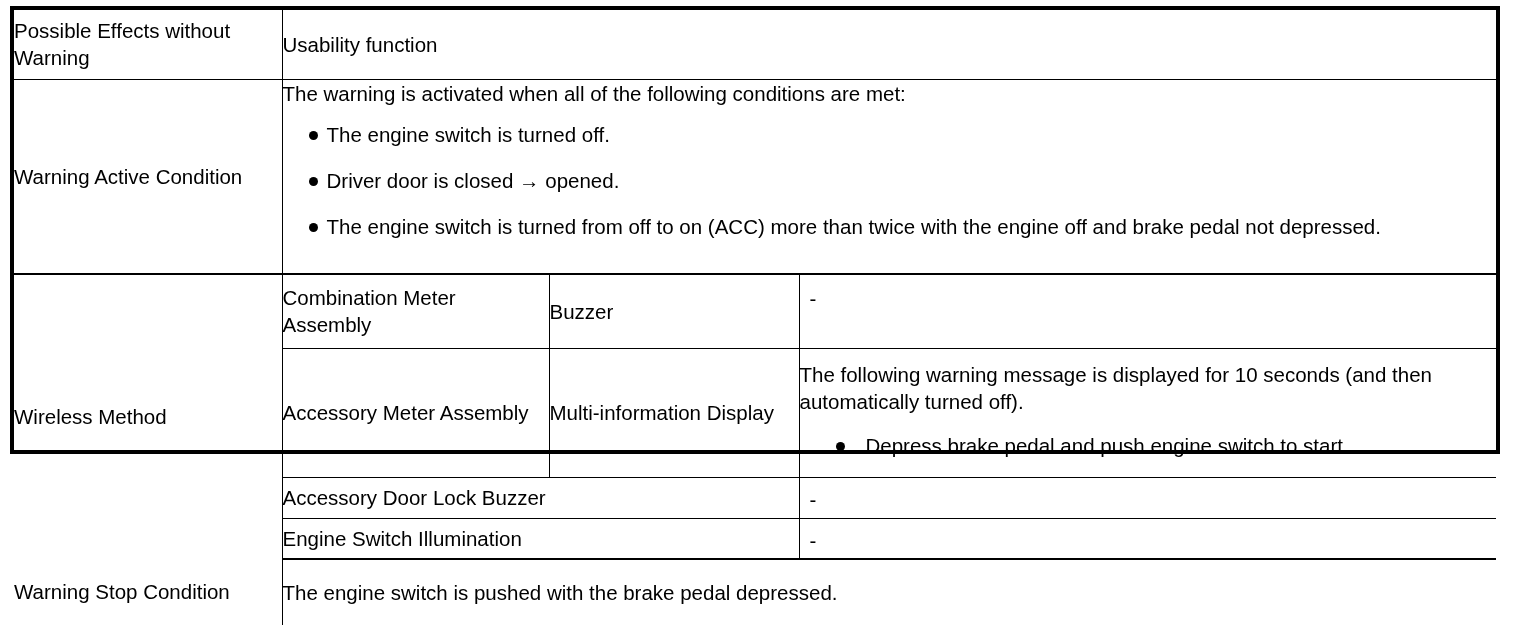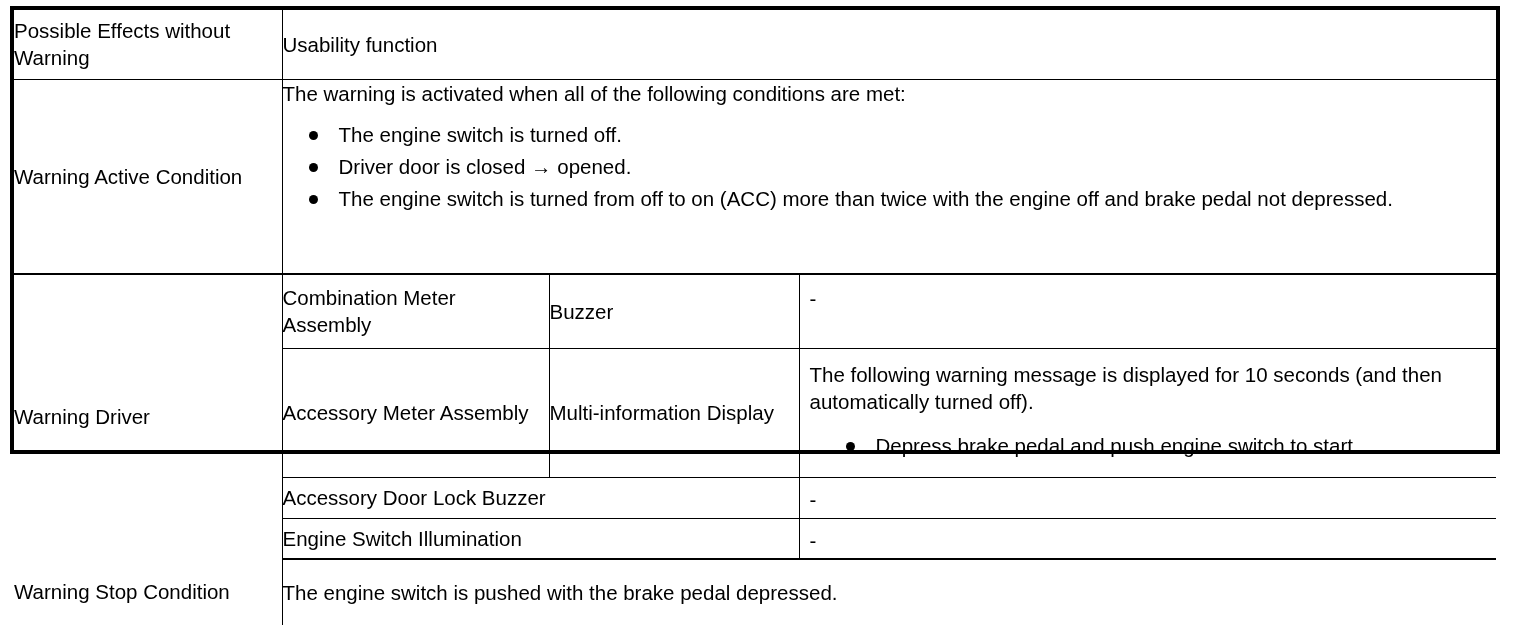--- a/index.html
+++ b/index.html
@@ -64,26 +64,26 @@
     margin: 0 0 14px 0;
   }
 
   ul.bullets {
     list-style: none;
     margin: 0;
     padding: 0;
   }
   ul.bullets > li {
     position: relative;
-    padding-left: 56px;
+    padding-left: 44px;
     margin: 0 0 0 0;
     line-height: 1.37;
   }
   ul.bullets > li + li {
-    margin-top: 4px;
+    margin-top: 18px;
   }
   ul.bullets > li::before {
     content: "";
     position: absolute;
     left: 26px;
     top: 10px;
     width: 9px;
     height: 9px;
     border-radius: 50%;
     background: #000;
@@ -132,32 +132,32 @@
           <p class="lead-line">The warning is activated when all of the following conditions are met:</p>
           <ul class="bullets">
             <li>The engine switch is turned off.</li>
             <li>Driver door is closed → opened.</li>
             <li>The engine switch is turned from off to on (ACC) more than twice with the engine off and brake pedal not depressed.</li>
           </ul>
         </td>
       </tr>
 
       <tr style="height:74px">
-        <td class="label-cell bd-r-thin" rowspan="4">Warning Driver</td>
+        <td class="label-cell bd-r-thin" rowspan="4">Wireless Method</td>
         <td class="cell-pad bd-r-thin bd-b-thin">Combination Meter Assembly</td>
         <td class="cell-pad bd-r-thin bd-b-thin">Buzzer</td>
         <td class="cell-pad bd-b-thin" style="vertical-align:top; padding-top:10px;">
           <span class="dash">-</span>
         </td>
       </tr>
 
       <tr style="height:129px">
         <td class="cell-pad bd-r-thin bd-b-thin">Accessory Meter Assembly</td>
         <td class="cell-pad bd-r-thin bd-b-thin">Multi-information Display</td>
-        <td class="cell-pad bd-b-thin msg-block" style="vertical-align:top; padding-top:12px; padding-left:10px;">
+        <td class="cell-pad bd-b-thin msg-block" style="vertical-align:top; padding-top:12px; ">
           <p class="lead2">The following warning message is displayed for 10 seconds (and then automatically turned off).</p>
           <div class="gap"></div>
           <ul class="bullets indented">
             <li>Depress brake pedal and push engine switch to start</li>
           </ul>
         </td>
       </tr>
 
       <tr style="height:41px">
         <td class="cell-pad bd-r-thin bd-b-thin" colspan="2">Accessory Door Lock Buzzer</td>

